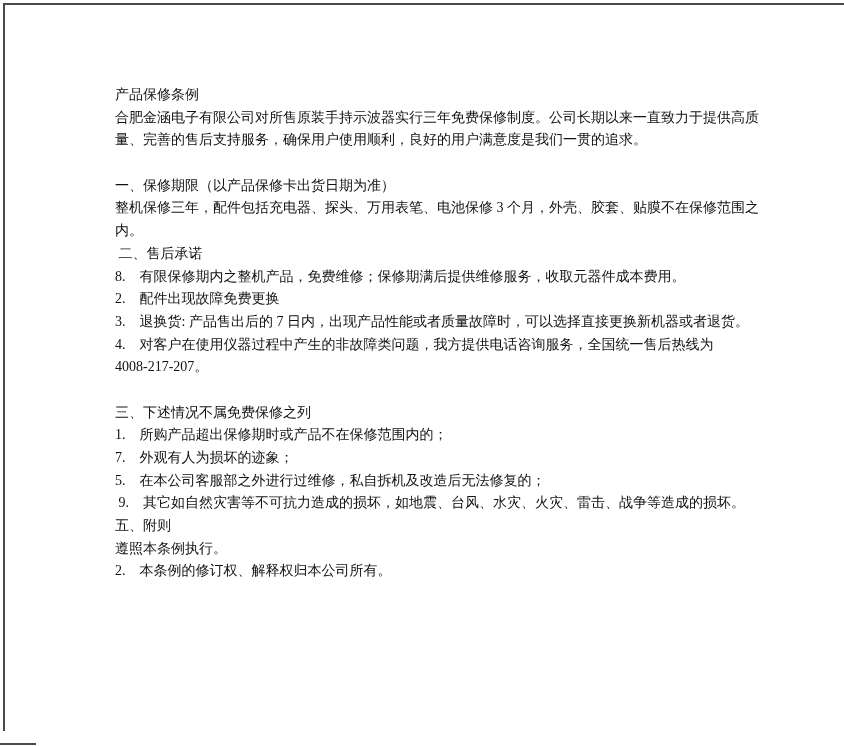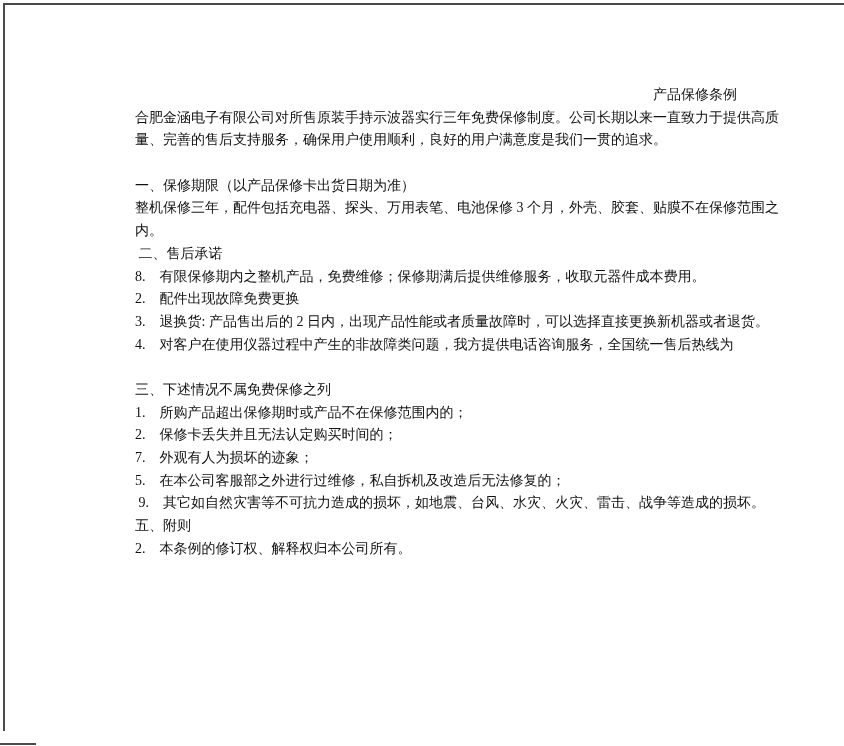--- a/index.html
+++ b/index.html
@@ -50,24 +50,23 @@
     top: 84px;
     width: 622px;
     font-size: 14px;
     line-height: 22.7px;
     color: #111111;
     letter-spacing: 0;
   }
   .line {
     white-space: pre;
     height: 22.7px;
-    margin-left: 20px;
   }
   .doc-title {
-    text-align: right;
+    text-align: left;
     white-space: pre;
     height: 22.7px;
   }
   .blank-line {
     height: 22.7px;
   }
 </style>
 </head>
 <body>
 
@@ -84,28 +83,29 @@
 
     <div class="blank-line"></div>
 
     <div class="line">一、保修期限（以产品保修卡出货日期为准）</div>
     <div class="line">整机保修三年，配件包括充电器、探头、万用表笔、电池保修 3 个月，外壳、胶套、贴膜不在保修范围之</div>
     <div class="line">内。</div>
 
     <div class="line"> 二、售后承诺</div>
     <div class="line">8.　有限保修期内之整机产品，免费维修；保修期满后提供维修服务，收取元器件成本费用。</div>
     <div class="line">2.　配件出现故障免费更换</div>
-    <div class="line">3.　退换货: 产品售出后的 2 日内，出现产品性能或者质量故障时，可以选择直接更换新机器或者退货。</div>
+    <div class="line">3.　退换货: 产品售出后的 7 日内，出现产品性能或者质量故障时，可以选择直接更换新机器或者退货。</div>
     <div class="line">4.　对客户在使用仪器过程中产生的非故障类问题，我方提供电话咨询服务，全国统一售后热线为</div>
+    <div class="line">4008-217-207。</div>
 
     <div class="blank-line"></div>
 
     <div class="line">三、下述情况不属免费保修之列</div>
     <div class="line">1.　所购产品超出保修期时或产品不在保修范围内的；</div>
-    <div class="line">2.　保修卡丢失并且无法认定购买时间的；</div>
     <div class="line">7.　外观有人为损坏的迹象；</div>
     <div class="line">5.　在本公司客服部之外进行过维修，私自拆机及改造后无法修复的；</div>
     <div class="line"> 9.　其它如自然灾害等不可抗力造成的损坏，如地震、台风、水灾、火灾、雷击、战争等造成的损坏。</div>
 
     <div class="line">五、附则</div>
+    <div class="line">遵照本条例执行。</div>
     <div class="line">2.　本条例的修订权、解释权归本公司所有。</div>
   </div>
 </div>
 
 </body></html>

